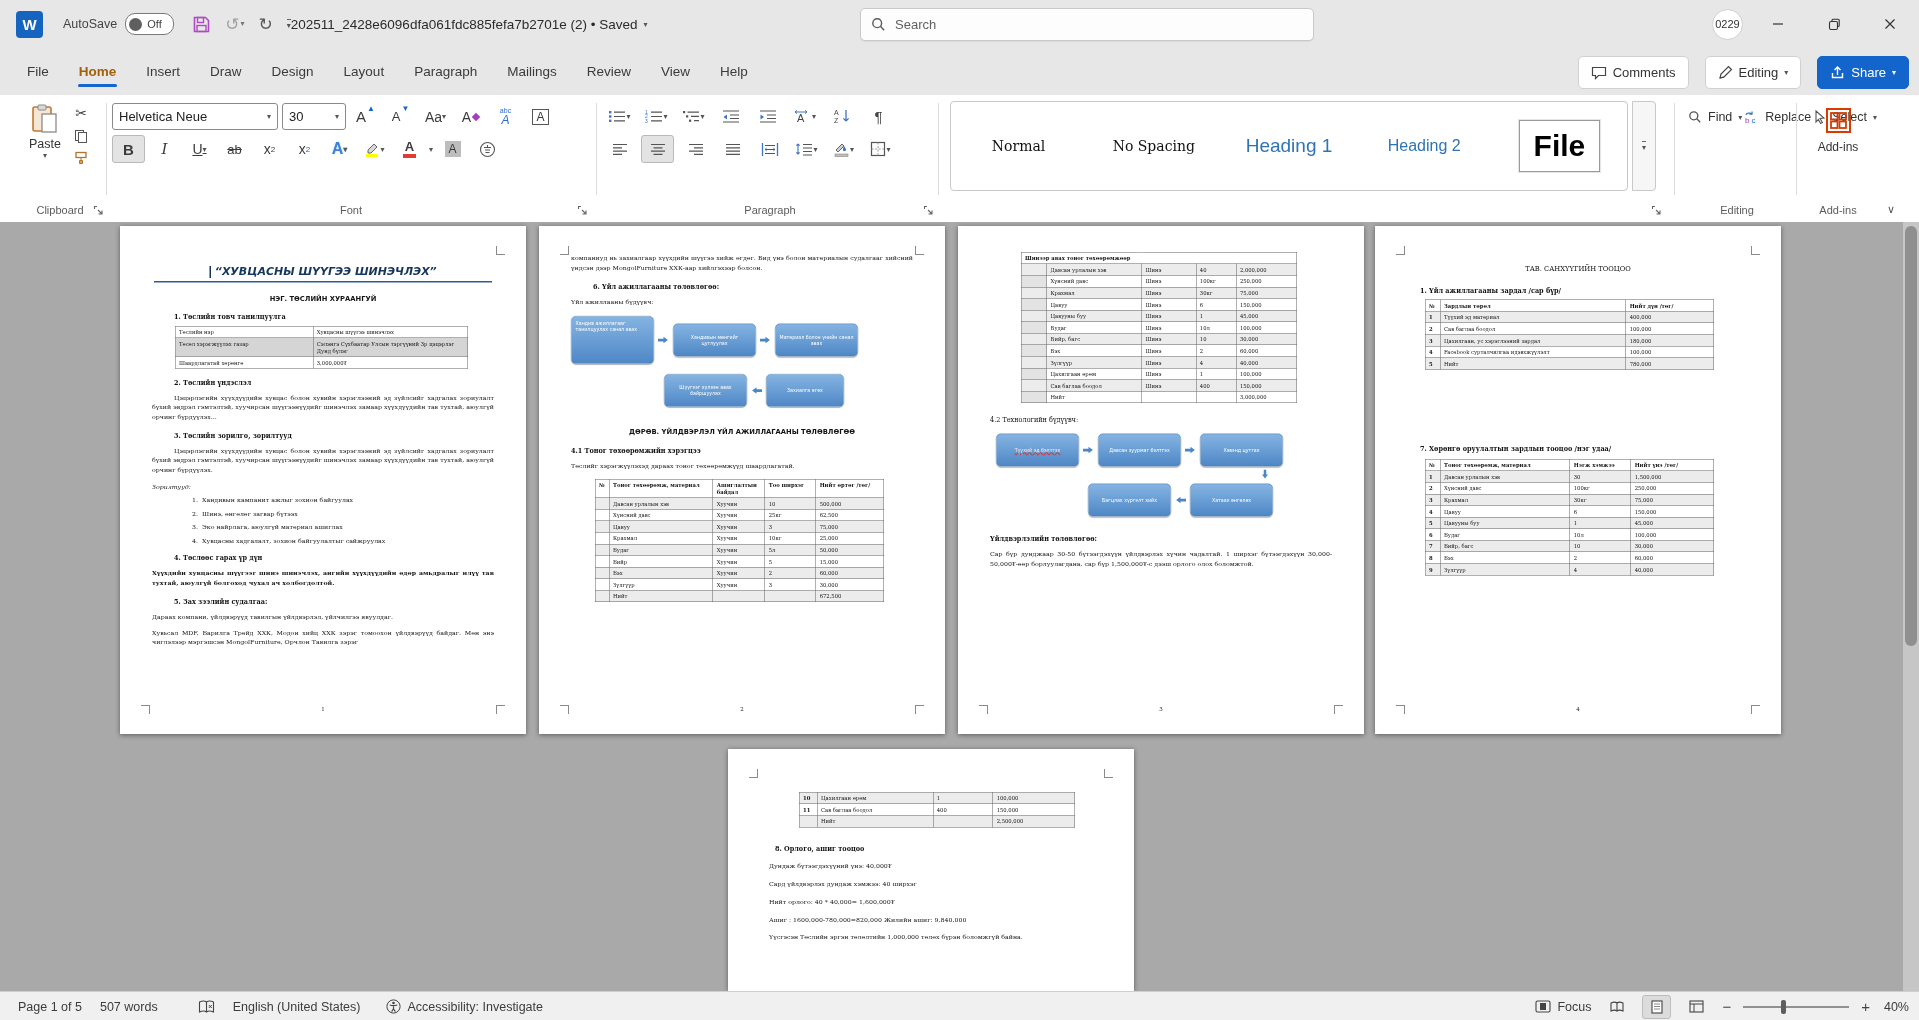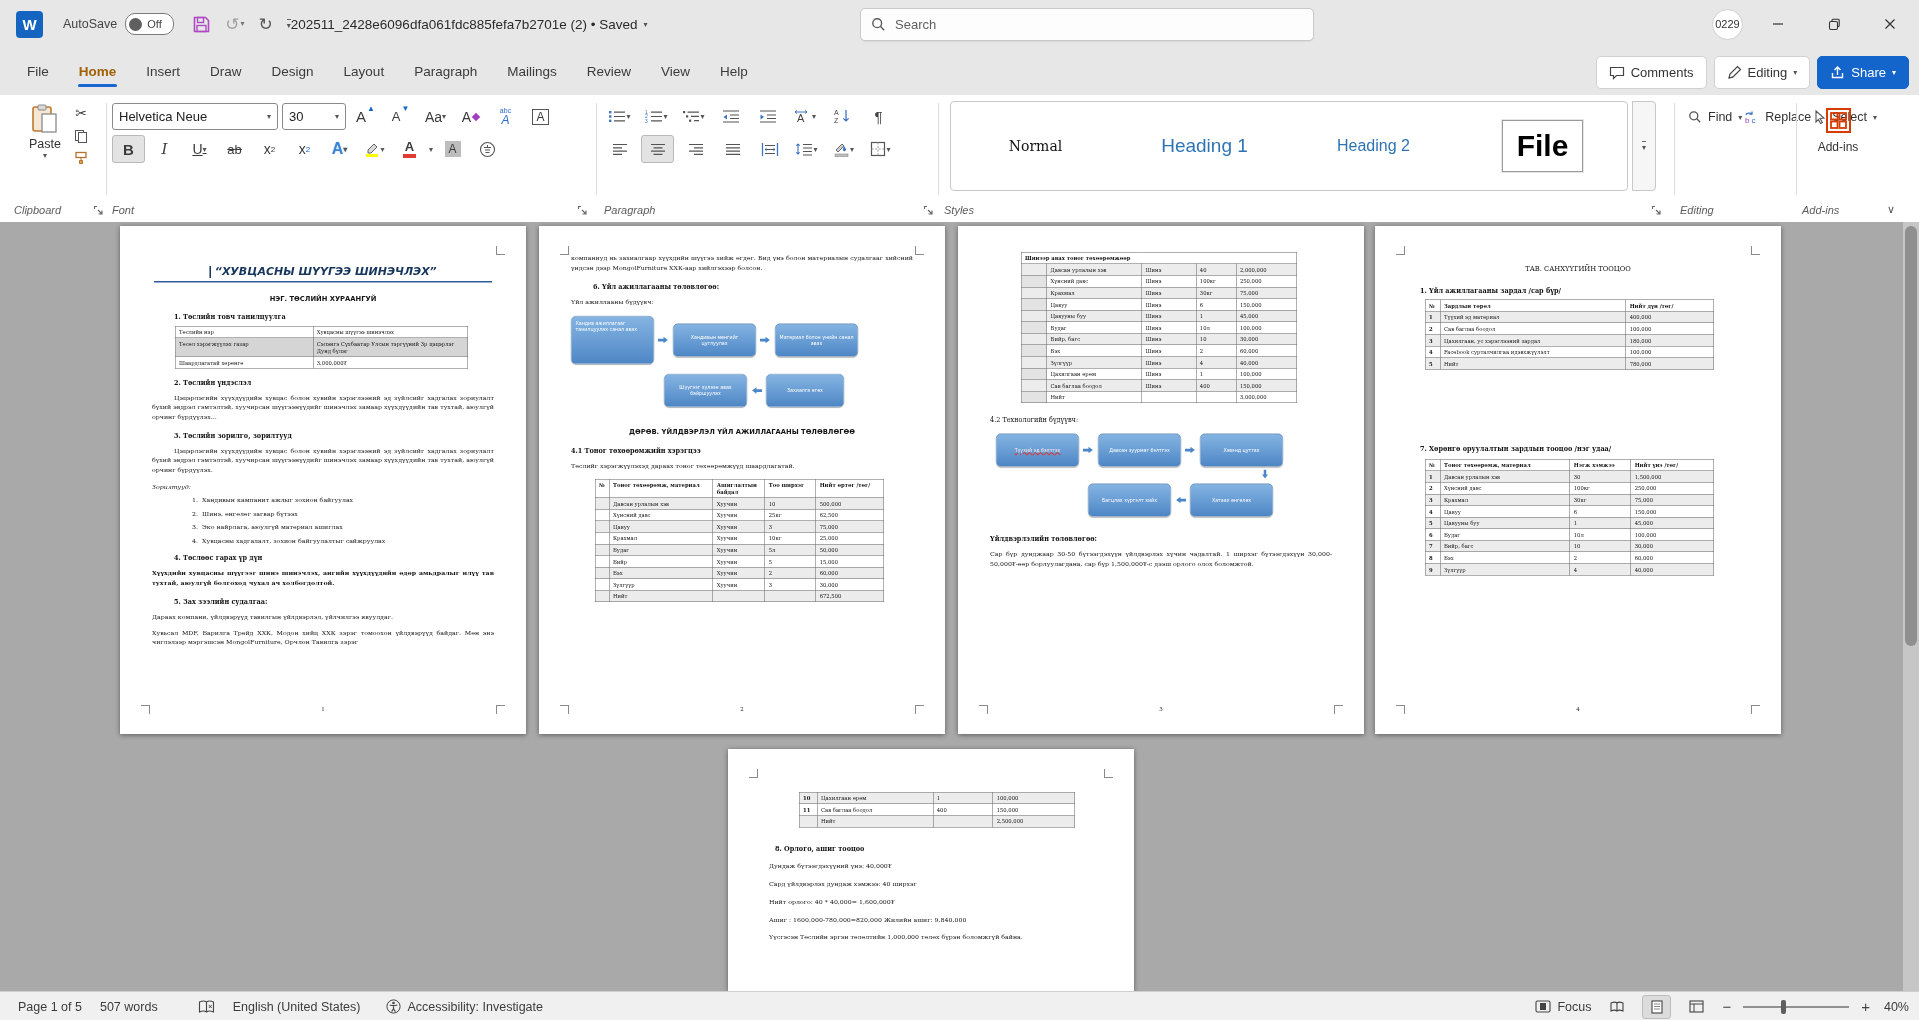--- a/index.html
+++ b/index.html
@@ -24,31 +24,31 @@
   .tb-right{position:absolute;right:8px;top:0;height:48px;display:flex;align-items:center;gap:14px;}
   .avatar{width:29px;height:29px;border-radius:50%;background:#fff;border:1px solid #d0d0d0;font-size:11px;color:#333;display:flex;align-items:center;justify-content:center;}
   .winbtn{width:42px;height:34px;display:flex;align-items:center;justify-content:center;}
 
   
   .tabrow{position:absolute;left:0;top:48px;width:1919px;height:47px;background:#e7e7e7;display:flex;align-items:center;}
   .tabs{display:flex;margin-left:14px;gap:4px;}
   .tab{padding:8px 13px;font-size:13.5px;color:#3b3b3b;position:relative;}
   .tab.active{font-weight:bold;color:#a16207;text-align:center;}
   .tab.active::after{content:"";position:absolute;left:12px;right:12px;bottom:0;height:3px;border-radius:2px;background:#1765cf;}
-  .tr-right{position:absolute;right:10px;top:8px;display:flex;gap:7px;align-items:center;}
+  .tr-right{position:absolute;right:10px;top:8px;display:flex;gap:16px;align-items:center;}
   .pill{height:31px;border:1px solid #d1d1d1;background:#fff;border-radius:5px;display:flex;align-items:center;padding:0 12px;font-size:13px;color:#333;gap:6px;}
   .share{background:#1365cc;border:1px solid #1365cc;color:#fff;}
   .share .car{color:#fff;}
   .car{font-size:8px;color:#555;}
 
   
   .ribbon{position:absolute;left:0;top:95px;width:1919px;height:127px;background:#fff;border-bottom:1px solid #cdcdcd;}
   .grp{position:absolute;top:0;height:127px;}
   .gdiv{position:absolute;top:8px;height:92px;width:1px;background:#dcdcdc;}
-  .glabel{position:absolute;bottom:6px;width:100%;font-size:11px;color:#5c5c5c;font-style:italic;}
+  .glabel{position:absolute;bottom:6px;width:100%;text-align:center;font-size:11px;color:#5c5c5c;}
   .launch{position:absolute;bottom:6px;right:2px;}
   .row1{position:absolute;top:8px;left:0;right:0;display:flex;align-items:center;}
   .row2{position:absolute;top:40px;left:0;right:0;display:flex;align-items:center;}
   .ib{height:26px;min-width:25px;padding:0 3px;display:flex;align-items:center;justify-content:center;color:#3b3b3b;font-size:14px;border-radius:3px;position:relative;}
   .ib.on{background:#e3e3e3;border:1px solid #b9b9b9;}
   .combo{height:25px;border:1px solid #8a8a8a;border-radius:3px;background:#fff;display:flex;align-items:center;justify-content:space-between;padding:0 6px;font-size:13px;color:#222;}
   .sub2{font-size:8px;vertical-align:sub;}
   .sup2{font-size:8px;vertical-align:super;}
   
   .gallery{position:absolute;top:6px;left:6px;width:676px;height:88px;border:1px solid #c8c8c8;border-radius:4px;background:#fff;display:flex;align-items:center;}
@@ -431,33 +431,35 @@
         </span>
     </div>
     <div class="gdiv" style="left:938px"></div>
 
     <div class="grp" style="left:944px;width:728px">
       <div class="gallery">
         <div class="gitem">
             <span class="g-normal">Normal</span>
           </div>
         <div class="gitem">
+            <span class="g-nospace">No Spacing</span>
+          </div>
+        <div class="gitem">
             <span class="g-h1">Heading 1</span>
           </div>
         <div class="gitem">
             <span class="g-h2">Heading 2</span>
           </div>
         <div class="gitem">
             <span class="g-title">File</span>
           </div>
       </div>
       <div class="gmore">
           <span>▾</span>
         </div>
-      <span class="glabel">Styles</span>
       <span class="launch" style="right:10px">
           <svg class="ic" width="11" height="11" viewBox="0 0 11 11">
             <path d="M1.5 4V1.5H4M5 5l4 4M9 5.5v3.5H5.5" fill="none" stroke="#666" stroke-width="1.1"></path>
           </svg>
         </span>
     </div>
     <div class="gdiv" style="left:1674px"></div>
 
     <div class="grp" style="left:1680px;width:114px">
       <div style="position:absolute;top:10px;left:8px;display:flex;gap:2px">

